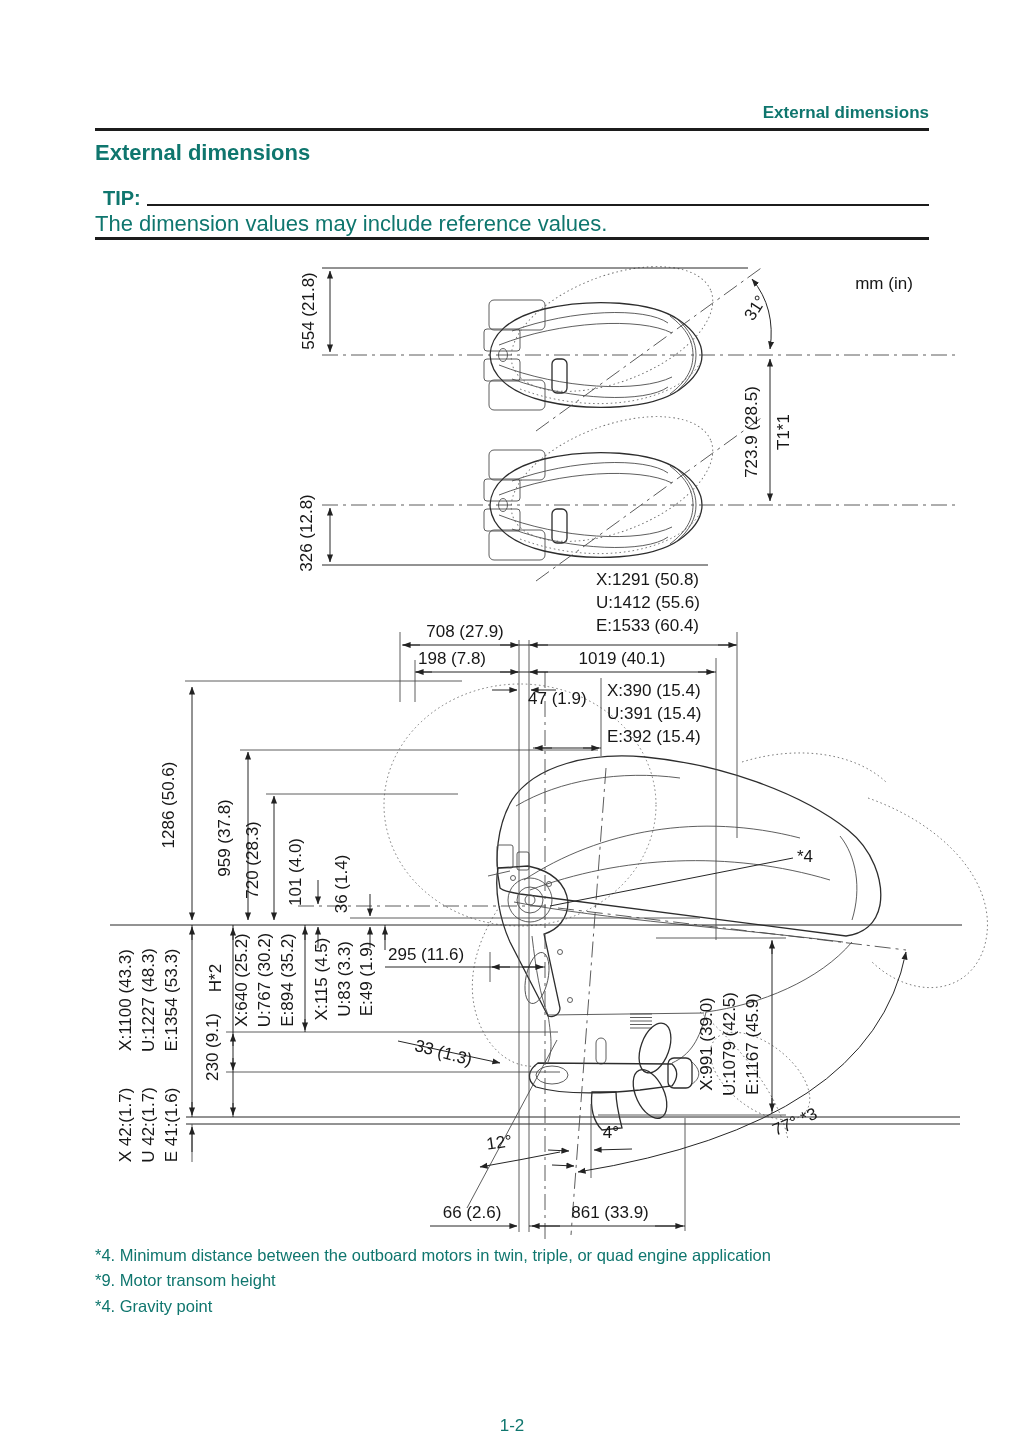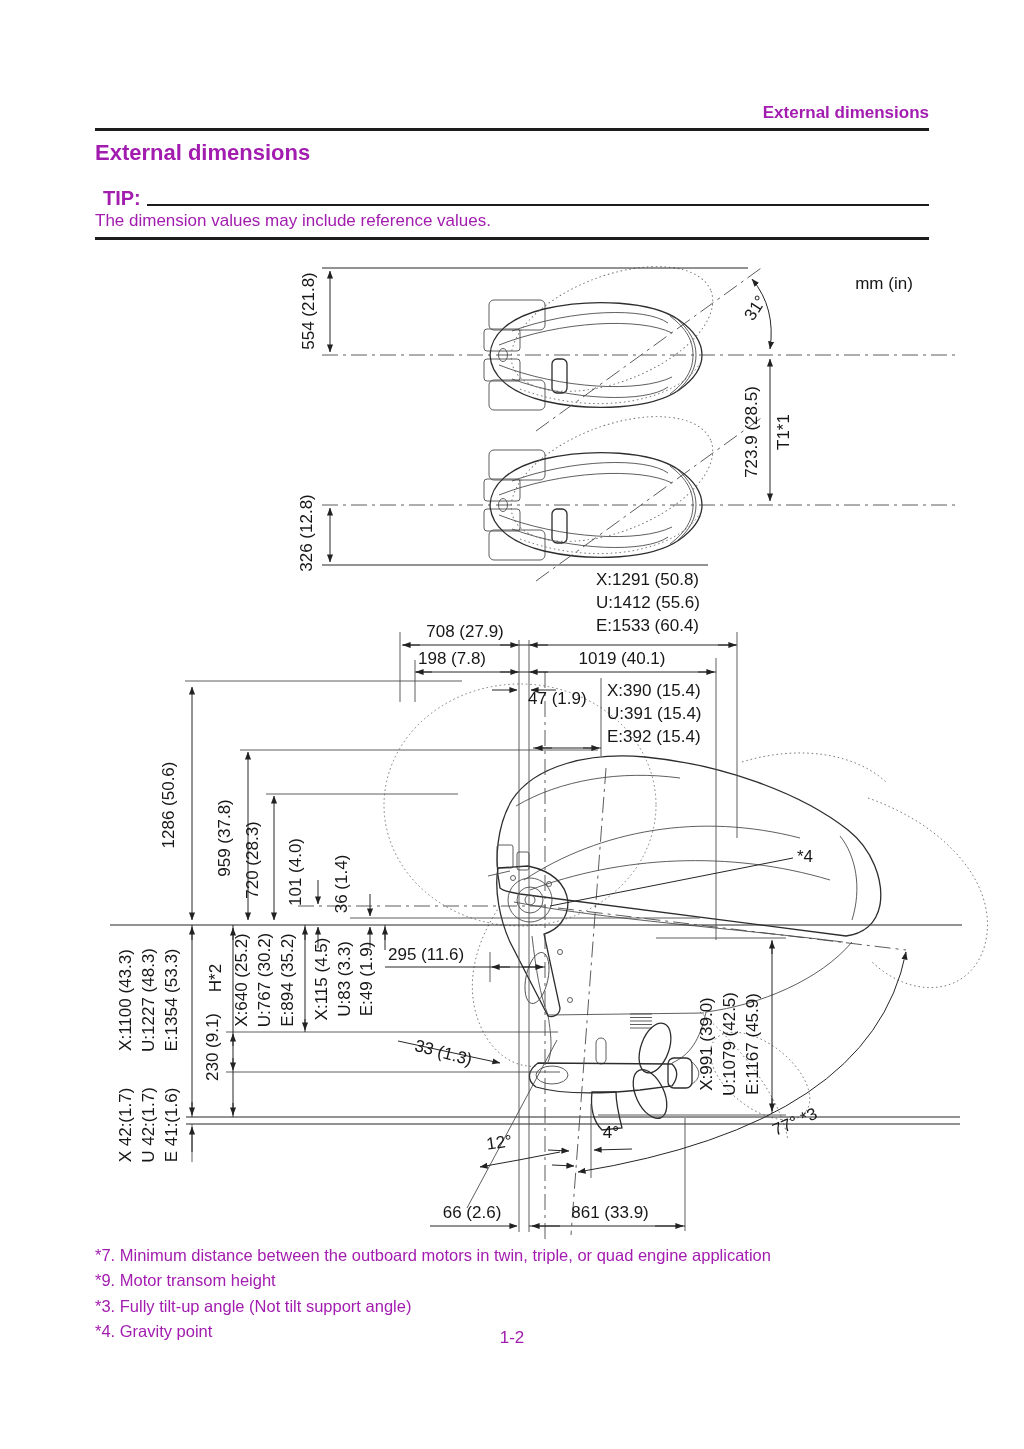--- a/index.html
+++ b/index.html
@@ -1,31 +1,31 @@
 <!DOCTYPE html>
 <html><head>
 <meta charset="utf-8">
 <style>
   html,body { margin:0; padding:0; background:#e8e8e8; }
   .page {
     position:relative; width:1024px; height:1449px; background:#ffffff;
-    font-family:"Liberation Sans", sans-serif; color:#a21caf; overflow:hidden;
+    font-family:"Liberation Sans", sans-serif; color:#0f766e; overflow:hidden;
     box-shadow:0 0 4px rgba(0,0,0,.4);
   }
   .abs { position:absolute; }
   .hdr-right { top:103px; right:95px; font-size:17px; font-weight:bold; }
   .rule { background:#1c1c1c; }
   .rule-top { top:128px; left:95px; width:834px; height:3px; }
   .title { top:140px; left:95px; font-size:22px; font-weight:bold; }
   .tip-label { top:187px; left:103px; font-size:20px; font-weight:bold; }
   .tip-line { top:204px; left:147px; width:782px; height:2px; background:#1c1c1c; }
-  .tip-text { top:211px; left:95px; font-size:17px; }
+  .tip-text { top:211px; left:95px; font-size:22px; }
   .rule-mid { top:237px; left:95px; width:834px; height:3px; }
   .footnotes { top:1243px; left:95px; width:845px; font-size:16.5px; line-height:25.4px; }
-  .pagenum { top:1328px; left:0; width:1024px; text-align:center; font-size:17px; }
+  .pagenum { top:1416px; left:0; width:1024px; text-align:center; font-size:17px; }
   svg text { font-family:"Liberation Sans", sans-serif; font-size:17px; fill:#171717; }
   .ln { stroke:#2d2d2d; stroke-width:1.3; fill:none; }
   .l2 { stroke:#4d4d4d; stroke-width:0.9; fill:none; }
   .dm { stroke:#262626; stroke-width:1; fill:none; }
   .dt { stroke:#6e6e6e; stroke-width:0.9; fill:none; stroke-dasharray:1.6 2.8; }
   .cl { stroke:#4a4a4a; stroke-width:0.9; fill:none; stroke-dasharray:16 5 3 5; }
 </style>
 </head>
 <body>
 
@@ -260,21 +260,20 @@
       <text x="758" y="1044" text-anchor="middle" transform="rotate(-90 758 1044)">E:1167 (45.9)</text>
       <text x="500" y="1148" text-anchor="middle" transform="rotate(-8 500 1148)">12°</text>
       <text x="611" y="1138" text-anchor="middle">4°</text>
       <text x="797" y="1127" text-anchor="middle" transform="rotate(-23 797 1127)">77° *3</text>
       <text x="472" y="1218" text-anchor="middle">66 (2.6)</text>
       <text x="610" y="1218" text-anchor="middle">861 (33.9)</text>
     </g>
   </svg>
 
   <div class="abs footnotes">
-    <div>*7. Minimum distance between the outboard motors in twin, triple, or quad engine application</div>
+    <div>*4. Minimum distance between the outboard motors in twin, triple, or quad engine application</div>
     <div>*9. Motor transom height</div>
-    <div>*3. Fully tilt-up angle (Not tilt support angle)</div>
     <div>*4. Gravity point</div>
   </div>
 
   <div class="abs pagenum">1-2</div>
 
 </div>
 
 </body></html>

